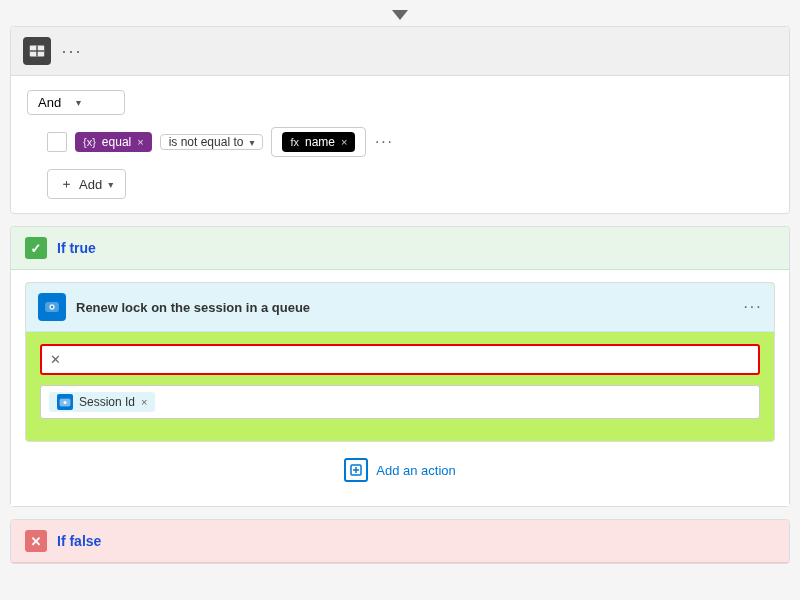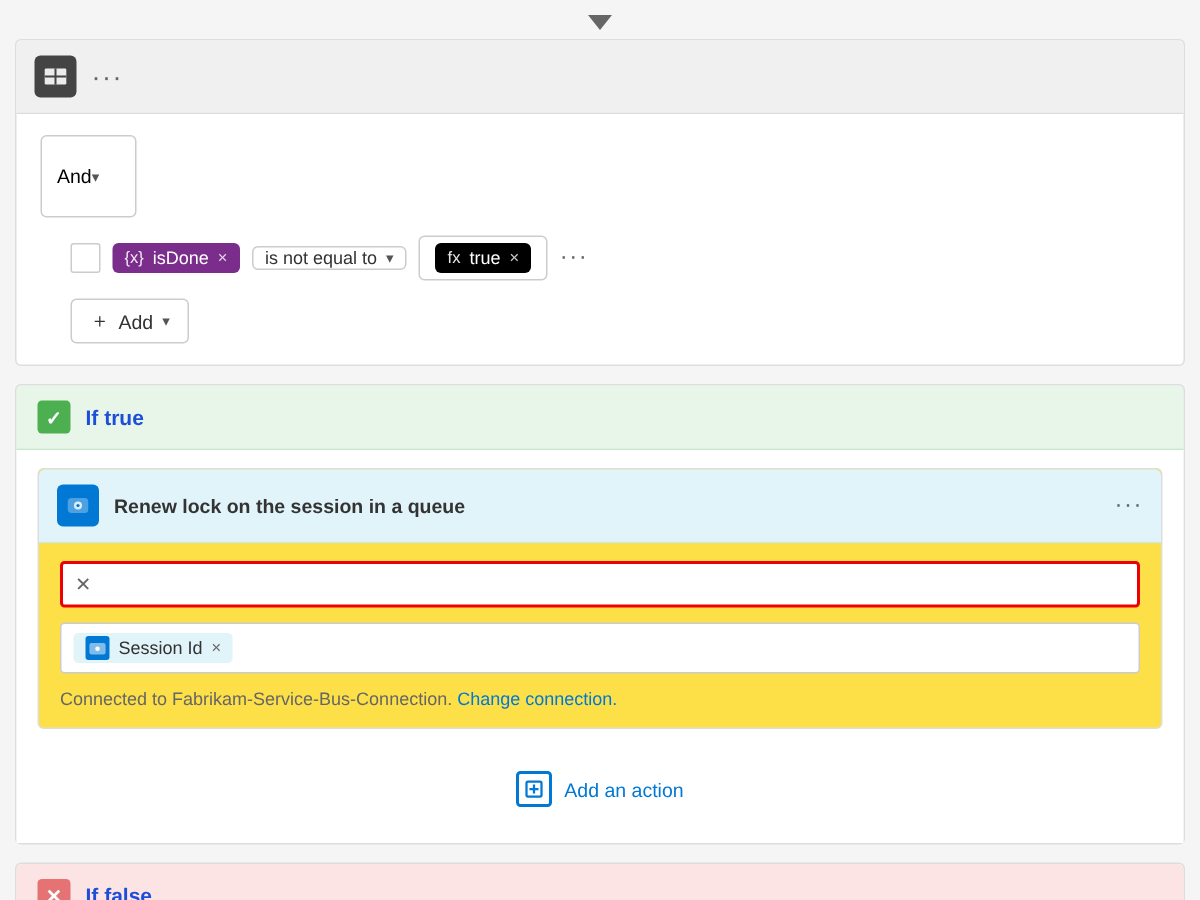--- a/index.html
+++ b/index.html
@@ -70,22 +70,22 @@
 
     .condition-body {
       padding: 14px 16px;
     }
     .and-dropdown {
       display: flex;
       align-items: center;
       background: #fff;
       border: 1px solid #ccc;
       border-radius: 4px;
-      padding: 19px 10px;
-      width: 64px;
+      padding: 4px 10px;
+      width: 98px;
       cursor: pointer;
       font-size: 13px;
       margin-bottom: 12px;
     }
     .and-dropdown span { flex: 1; }
     .chevron {
       font-size: 10px;
       color: #555;
     }
 
@@ -221,22 +221,21 @@
     }
     .branch-body {
       background: #fff;
       padding: 12px 14px;
     }
 
     
     .action-card {
       border: 1px solid #ddd;
       border-radius: 4px;
-      margin-bottom: 12px;
-      background: #fde047;
+      background: #bef264;
     }
     .action-header {
       display: flex;
       align-items: center;
       gap: 10px;
       padding: 10px 12px;
       background: #e0f4fa;
       border-bottom: 1px solid #c9e9f5;
       border-radius: 4px 4px 0 0;
     }
@@ -364,31 +363,31 @@
 
       <div class="and-dropdown">
         <span>And</span>
         <span class="chevron">▾</span>
       </div>
 
       <div class="condition-row">
         <div class="condition-checkbox"></div>
         <div class="tag-pill">
           <span class="pill-icon">{x}</span>
-          <span>isDone</span>
+          <span>equal</span>
           <span class="close-x">×</span>
         </div>
         <div class="operator-dropdown">
           <span>is not equal to</span>
           <span class="chevron">▾</span>
         </div>
         <div class="value-box">
           <span class="tag-pill tag-pill-fx">
             <span class="pill-icon">fx</span>
-            <span>true</span>
+            <span>name</span>
             <span class="close-x">×</span>
           </span>
         </div>
         <span class="dots-menu">···</span>
       </div>
 
       <div class="add-row">
         <button class="add-button">
           <span>＋</span>
           <span>Add</span>
@@ -429,24 +428,20 @@
                 <svg width="12" height="12" viewBox="0 0 12 12" fill="none">
                   <rect x="1" y="3" width="10" height="7" rx="1" fill="white" opacity="0.5" stroke="white" stroke-width="0.8"></rect>
                   <circle cx="6" cy="6.5" r="1.5" fill="white"></circle>
                 </svg>
               </div>
               <span>Session Id</span>
               <span class="clear-x" style="font-size:11px">×</span>
             </div>
           </div>
 
-          <div class="connection-text">
-            <span>Connected to Fabrikam-Service-Bus-Connection.</span>
-            <a>Change connection.</a>
-          </div>
         </div>
       </div>
 
       <div class="add-action-row">
         <button class="add-action-btn">
           <div class="add-action-icon">
             <svg width="14" height="14" viewBox="0 0 14 14" fill="none">
               <rect x="2" y="2" width="10" height="10" rx="1" stroke="#0078d4" stroke-width="1.5"></rect>
               <line x1="4" y1="7" x2="10" y2="7" stroke="#0078d4" stroke-width="1.5"></line>
               <line x1="7" y1="4" x2="7" y2="10" stroke="#0078d4" stroke-width="1.5"></line>

